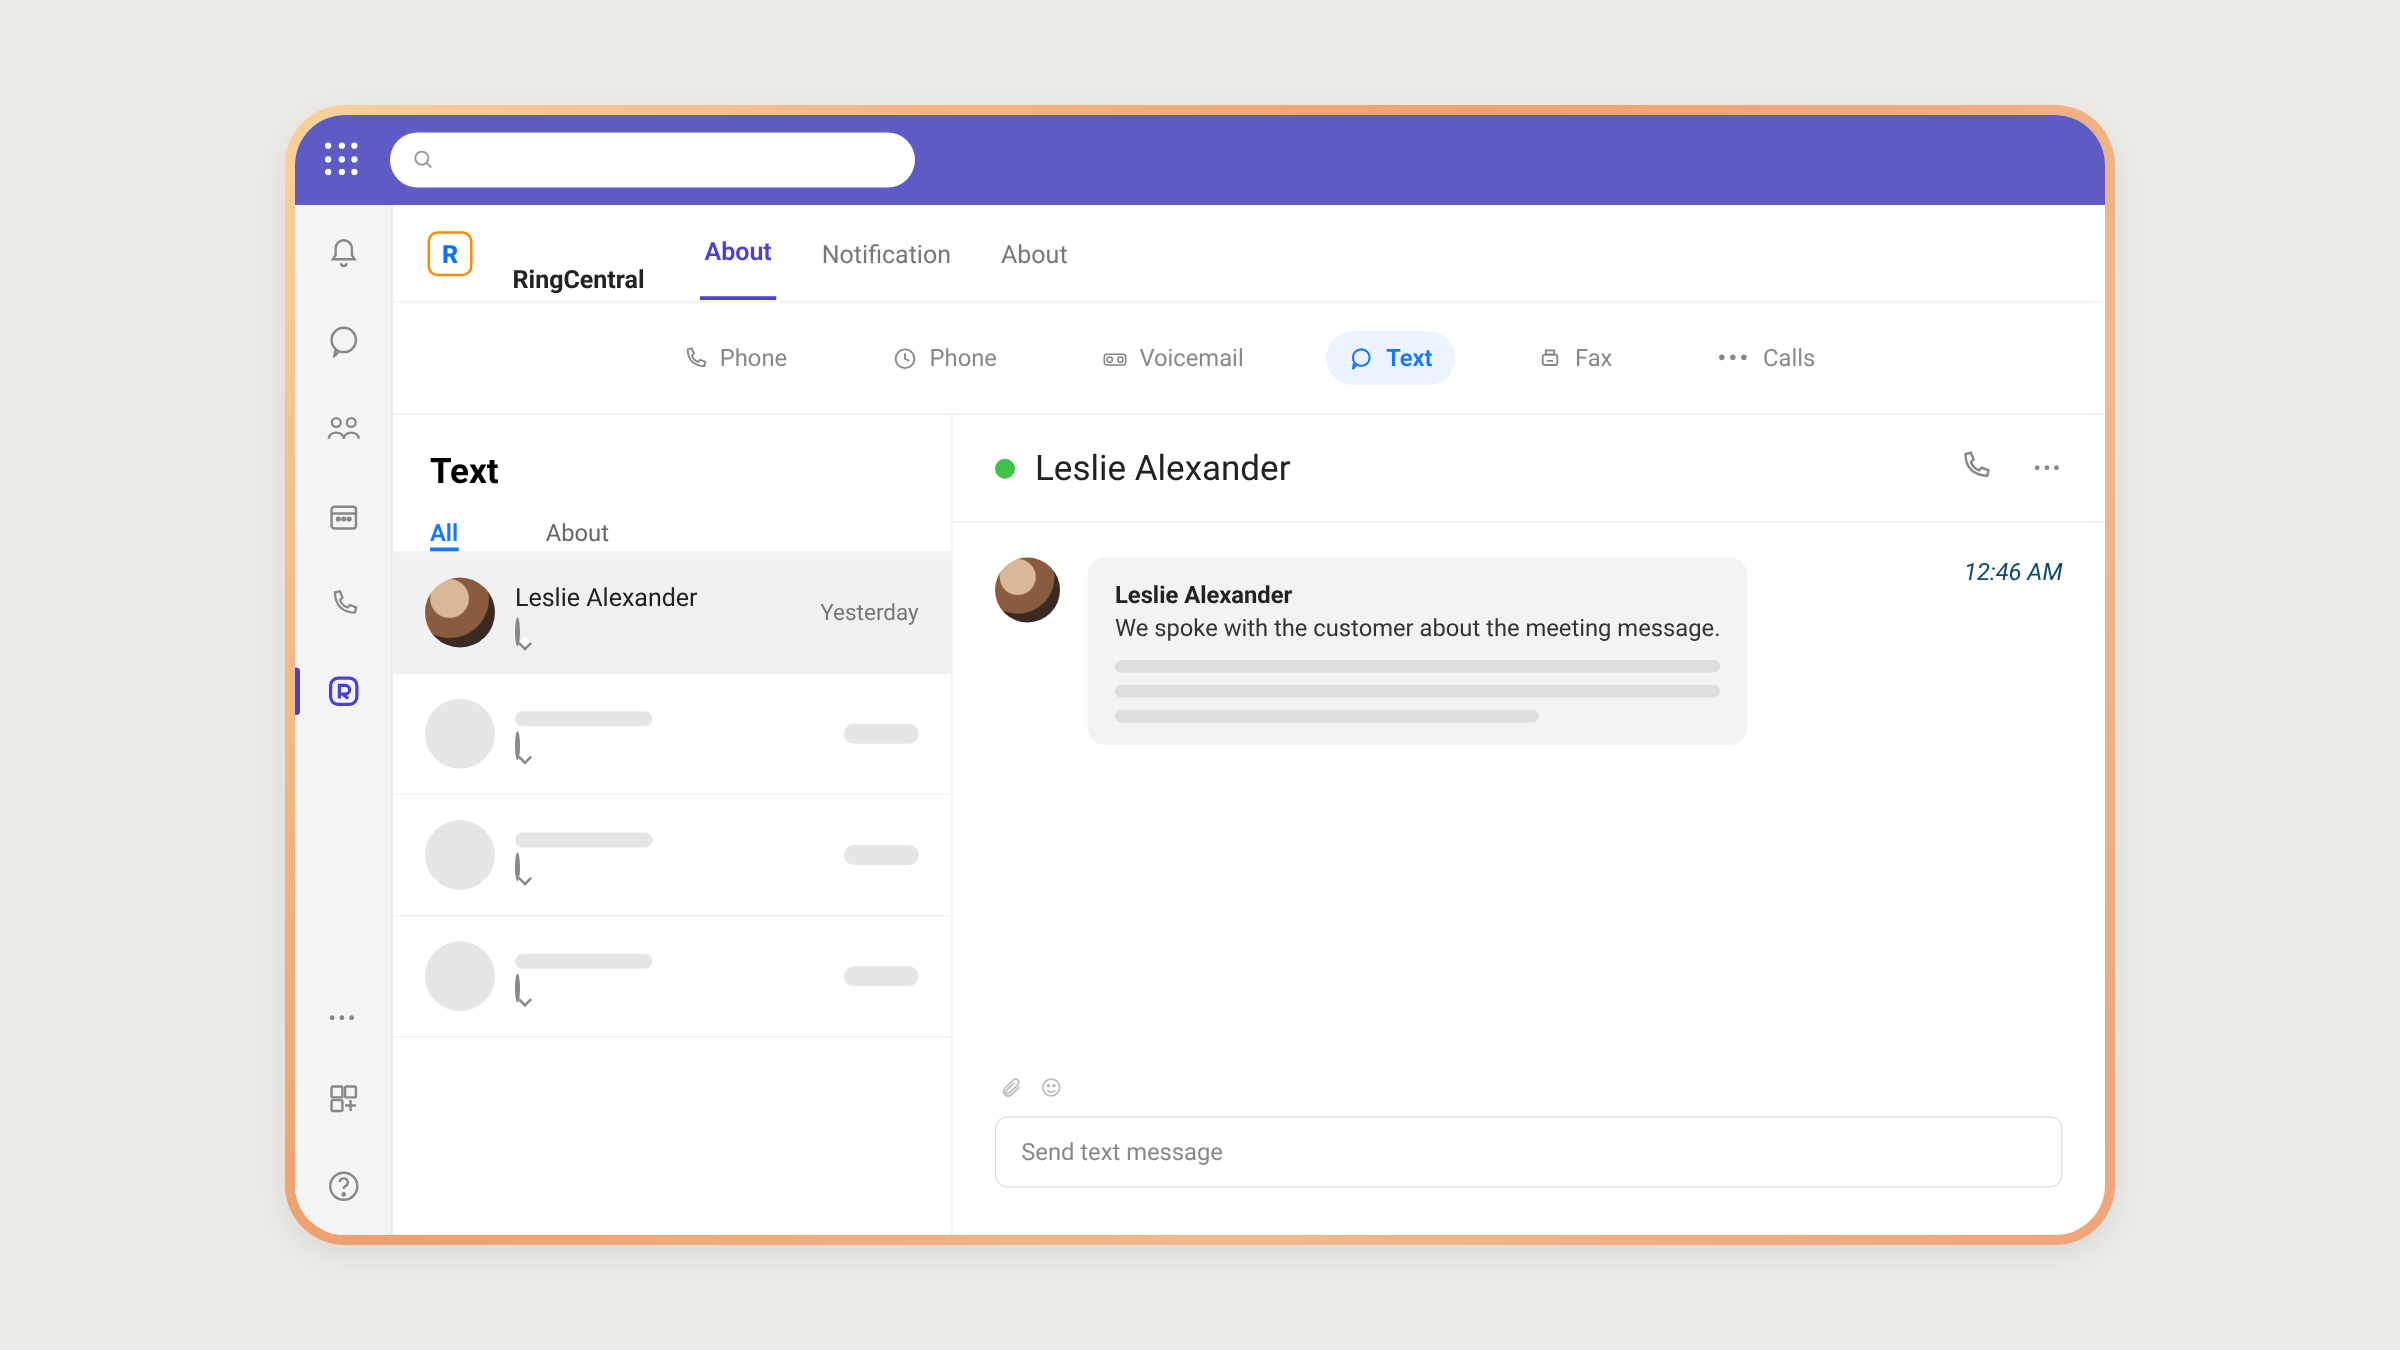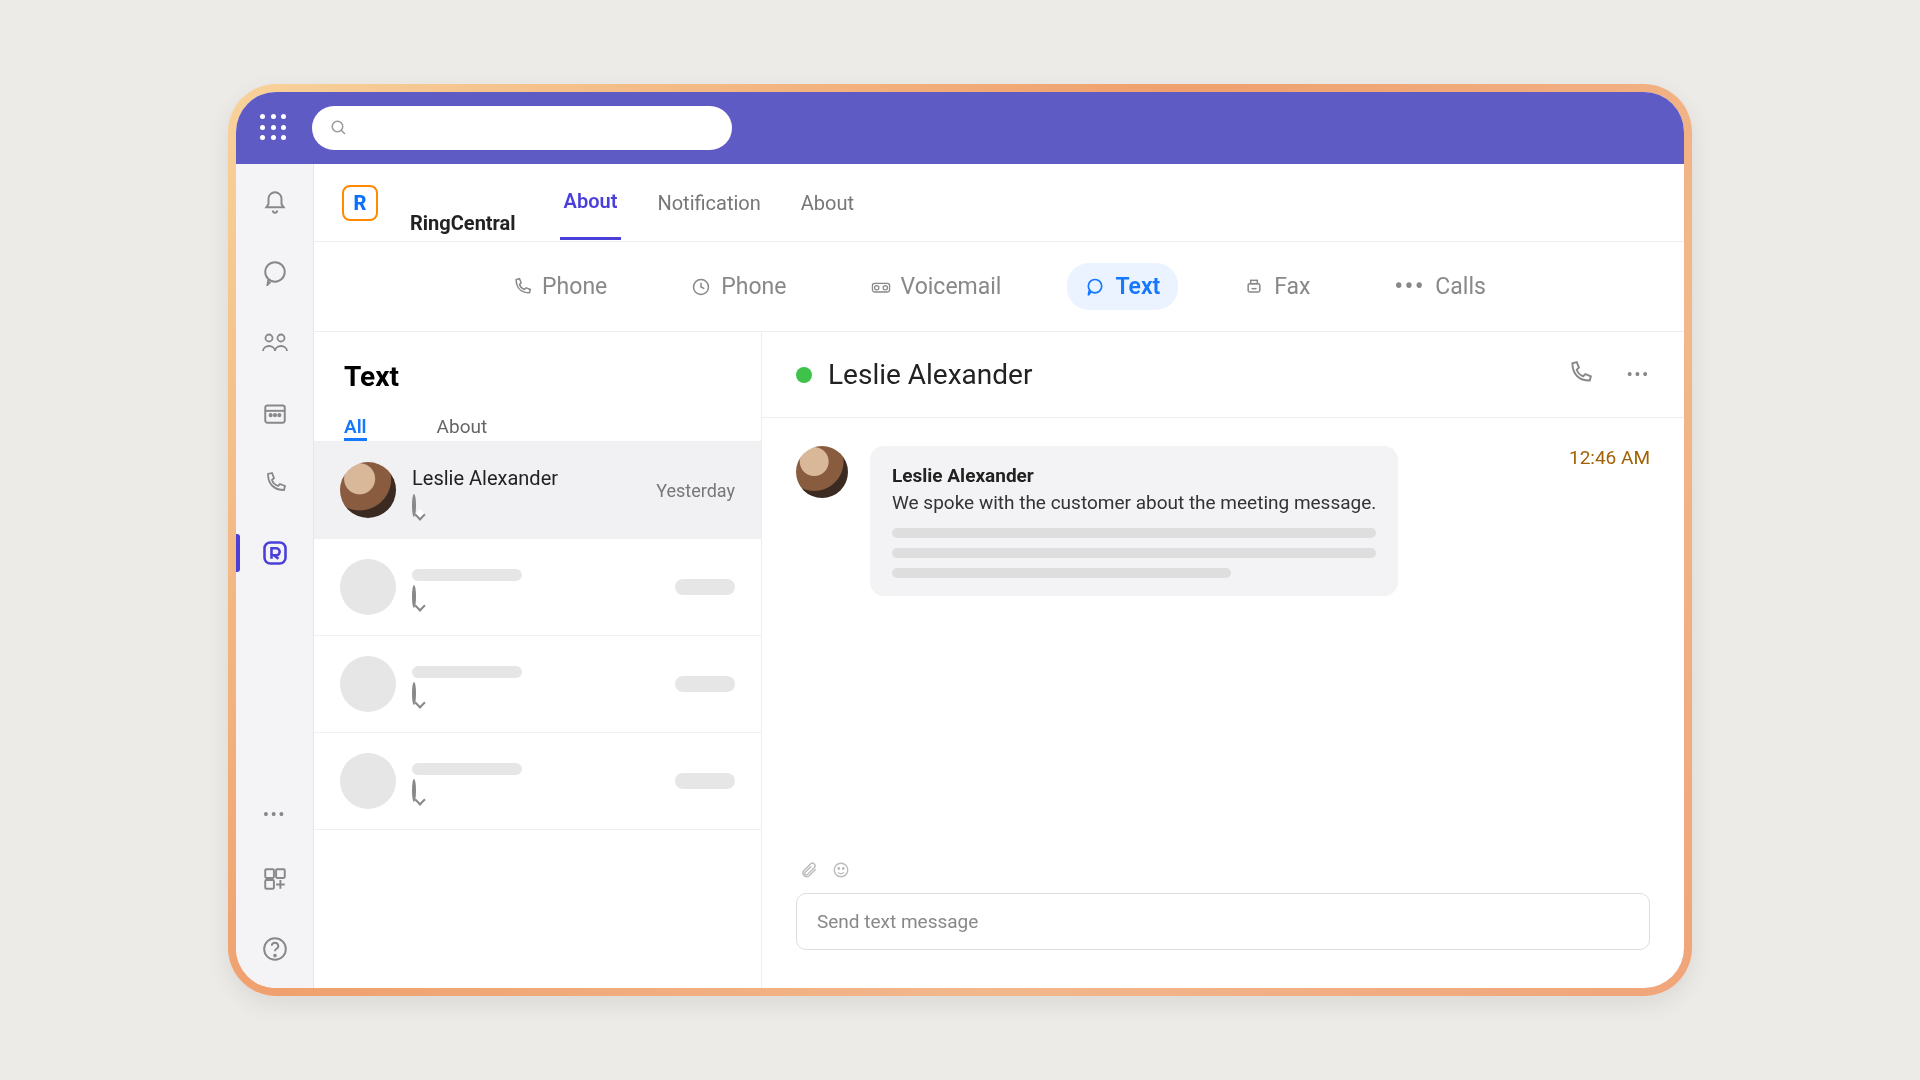--- a/index.html
+++ b/index.html
@@ -110,21 +110,21 @@
   .brand-name { font-weight: 700; font-size: 20px; color:#222; margin-right:12px;margin-top:40px;}
   .navlink { font-size: 20px; color:#777; cursor:pointer; padding: 24px 4px; }
   .navlink.active { color:#4a3fd9; font-weight:600; border-bottom: 3px solid #4a3fd9; }
 
   .subtabs {
     height: 90px;
     display:flex; align-items:center; justify-content:center;
     gap: 48px;
     border-bottom: 1px solid #eee;
   }
-  .subtab { display:flex; align-items:center; gap:10px; color:#888; font-size:23px; cursor:pointer; padding:10px 18px; border-radius: 22px;}
+  .subtab { display:flex; align-items:center; gap:10px; color:#888; font-size:19px; cursor:pointer; padding:10px 18px; border-radius: 22px;}
   .subtab.active { background:#eaf3ff; color:#1677ff; font-weight:600;}
   .subtab svg, .subtab .ic { width:20px; height:20px; }
 
   .panes {
     flex:1; display:flex; min-height:0;
   }
   .list-pane {
     width: 448px;
     border-right: 1px solid #eee;
     display:flex; flex-direction:column;
@@ -151,21 +151,21 @@
   .presence-dot { width:16px; height:16px; border-radius:50%; background:#3ec24a; }
   .chat-title { font-size:28px; color:#222; flex:1; }
   .hdr-icon { color:#888; cursor:pointer; }
 
   .chat-body { flex:1; padding: 28px 34px; display:flex; gap:22px; align-items:flex-start;}
   .msg-avatar { width:52px; height:52px; border-radius:50%; flex-shrink:0; background: radial-gradient(circle at 35% 30%, #d9b89a 0 28%, #8a5c3f 30% 58%, #3a2a22 60% 100%); }
   .msg-bubble { background:#f3f3f5; border-radius:14px; padding:18px 22px; max-width:560px; }
   .msg-name { font-weight:700; font-size:19px; margin-bottom:4px; color:#222;}
   .msg-text { font-size:19px; color:#333; margin-bottom:14px;}
   .msg-sk { height:10px; background:#dedede; border-radius:5px; margin-bottom:10px;}
-  .msg-time { margin-left:auto; font-size:19px; color:#a16207; }
+  .msg-time { margin-left:auto; font-size:19px; color:#0c4a6e;font-style:italic; }
 
   .composer-wrap { padding: 14px 34px 38px; }
   .composer-icons { display:flex; gap:14px; color:#bbb; margin-bottom:10px; padding-left:4px;}
   .composer-icons span { cursor:pointer; }
   .composer { width:100%; border:1px solid #ddd; border-radius:10px; padding:16px 20px; font-size:19px; color:#333; }
   .composer::placeholder{ color:#888;}
 
   .ic-chat { width:18px; height:18px; border:2px solid #888; border-radius:50%; position:relative; }
   .ic-chat::after{ content:''; position:absolute; bottom:-4px; left:2px; width:6px; height:6px; border-left:2px solid #888; border-bottom:2px solid #888; transform:rotate(-45deg); background:#fff;}
 </style>

